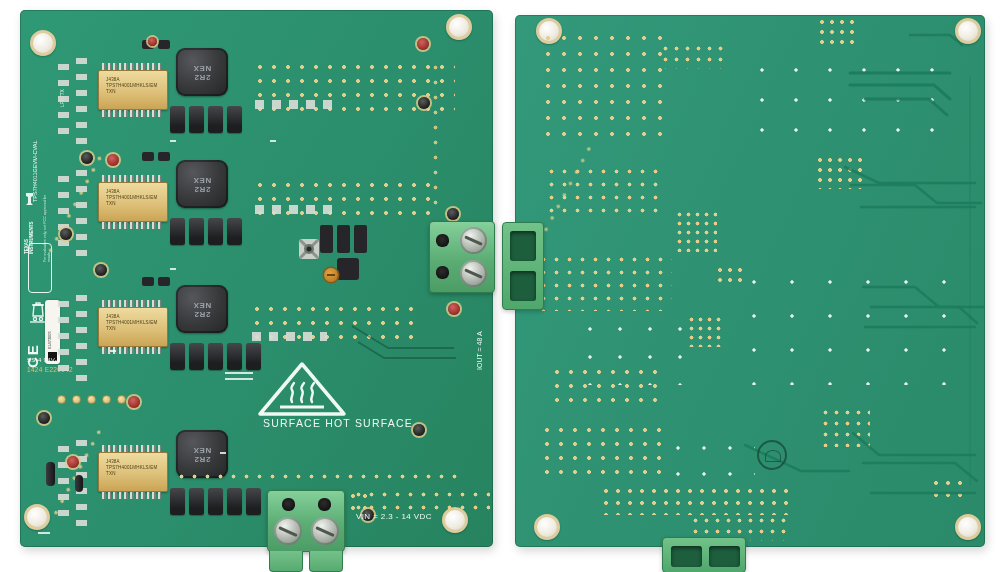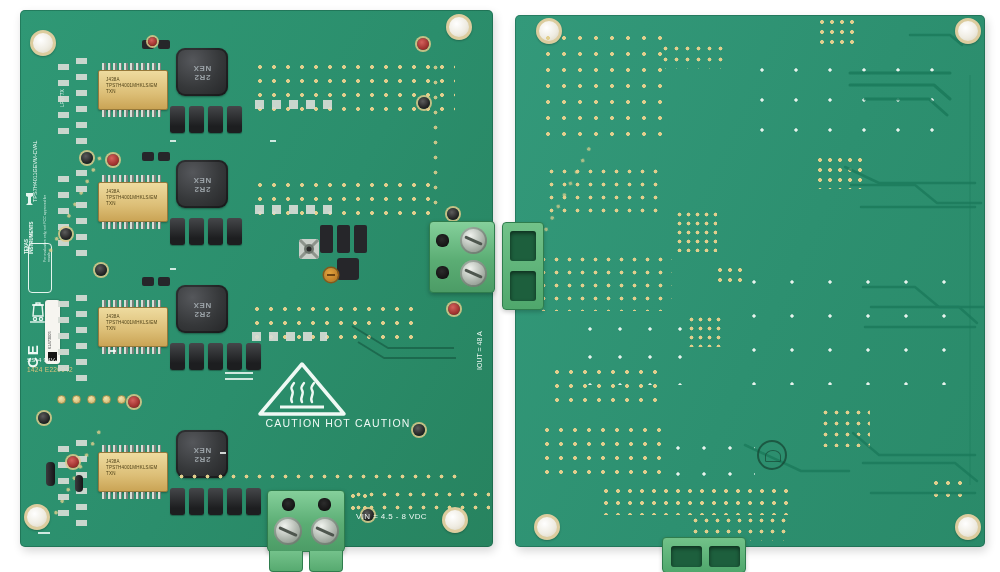--- a/index.html
+++ b/index.html
@@ -226,21 +226,21 @@
         <path d="M24 47 h44" stroke-width="3"></path>
         <g stroke-width="2.4" stroke-linecap="round">
           <path d="M36 42 c-3-4 3-8 0-12 c-2-3 1-5 2-7"></path>
           <path d="M46 42 c-3-4 3-8 0-12 c-2-3 1-5 2-7"></path>
           <path d="M56 42 c-3-4 3-8 0-12 c-2-3 1-5 2-7"></path>
         </g>
       </svg>
     </div>
     <div class="mark" style="left:205px; top:362px; width:28px;"></div>
     <div class="mark" style="left:205px; top:368px; width:28px;"></div>
-    <div class="silk" style="left:218px; top:407px; width:200px; text-align:center; font-size:10.5px; letter-spacing:1.2px;">CAUTION HOT CAUTION</div>
+    <div class="silk" style="left:218px; top:407px; width:200px; text-align:center; font-size:10.5px; letter-spacing:1.2px;">SURFACE HOT SURFACE</div>
 
     <div class="ch" style="left:38px; top:420px;">
       <div class="pcol" style="left:0; top:6px; height:86px;"></div>
       <div class="pcol" style="left:18px; top:0; height:96px;"></div>
       <div class="ic" style="left:40px; top:22px;">
         <div class="iclbl">
             <div>J438A</div>
             <div>TPS7H4001MHKLS/EM</div>
             <div>TXN</div>
           </div>
@@ -310,21 +310,21 @@
     <div class="silk vtext" style="left:456px; top:290px; height:70px; font-size:7px;">IOUT = 48 A</div>
 
     <div class="term" style="left:247px; top:480px; width:78px; height:62px;">
       <div class="hole" style="left:14px; top:7px; width:13px; height:13px;"></div>
       <div class="hole" style="left:50px; top:7px; width:13px; height:13px;"></div>
       <div class="screw" style="left:6px; top:26px; width:28px; height:28px;"></div>
       <div class="screw" style="left:43px; top:26px; width:28px; height:28px;"></div>
     </div>
     <div class="foot" style="left:249px; top:541px; width:34px; height:21px;"></div>
     <div class="foot" style="left:289px; top:541px; width:34px; height:21px;"></div>
-    <div class="silk" style="left:336px; top:502px; font-size:8px; letter-spacing:.4px;">VIN = 4.5 - 8 VDC</div>
+    <div class="silk" style="left:336px; top:502px; font-size:8px; letter-spacing:.4px;">VIN = 2.3 - 14 VDC</div>
   </div>
 
   <div class="board back">
     <div class="standoff" style="left:21px; top:3px;"></div>
     <div class="standoff" style="left:440px; top:3px;"></div>
     <div class="standoff" style="left:19px; top:499px;"></div>
     <div class="standoff" style="left:440px; top:499px;"></div>
 
     <div class="dots" style="left:25px; top:15px; width:125px; height:115px; background-size:16px 16px;"></div>
     <div class="dots" style="left:145px; top:28px; width:65px; height:26px; background-size:11px 11px;"></div>

